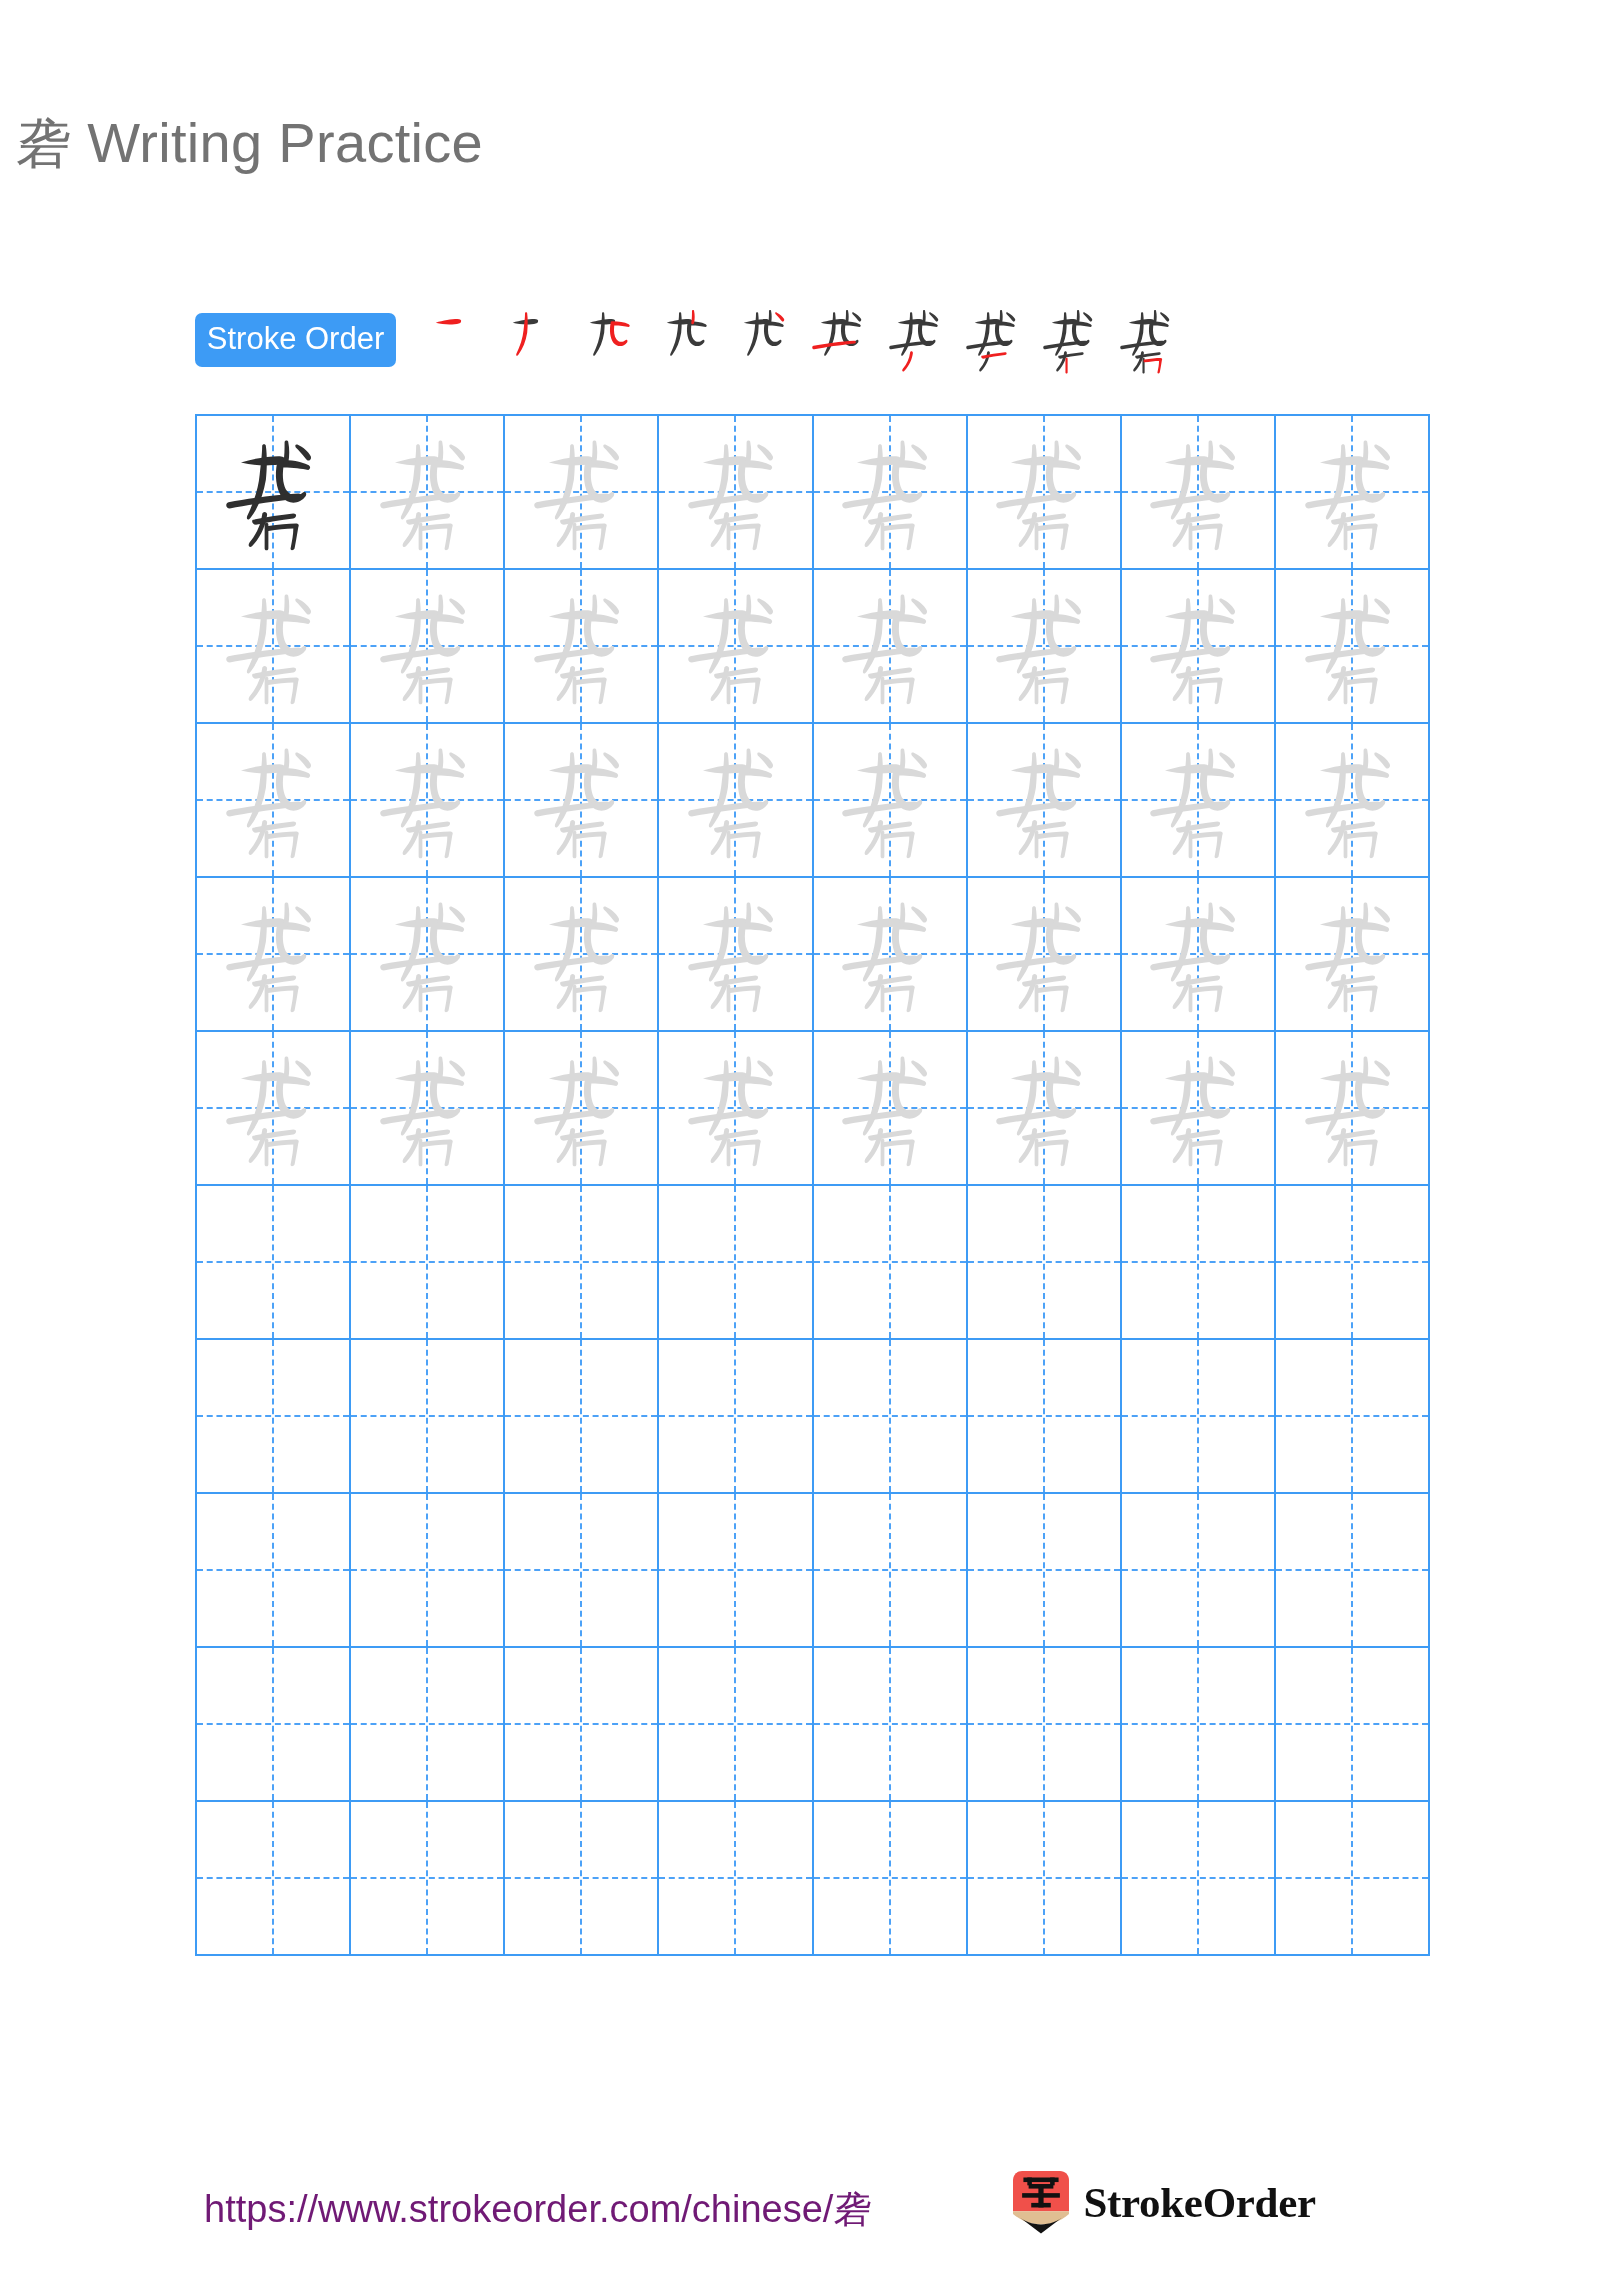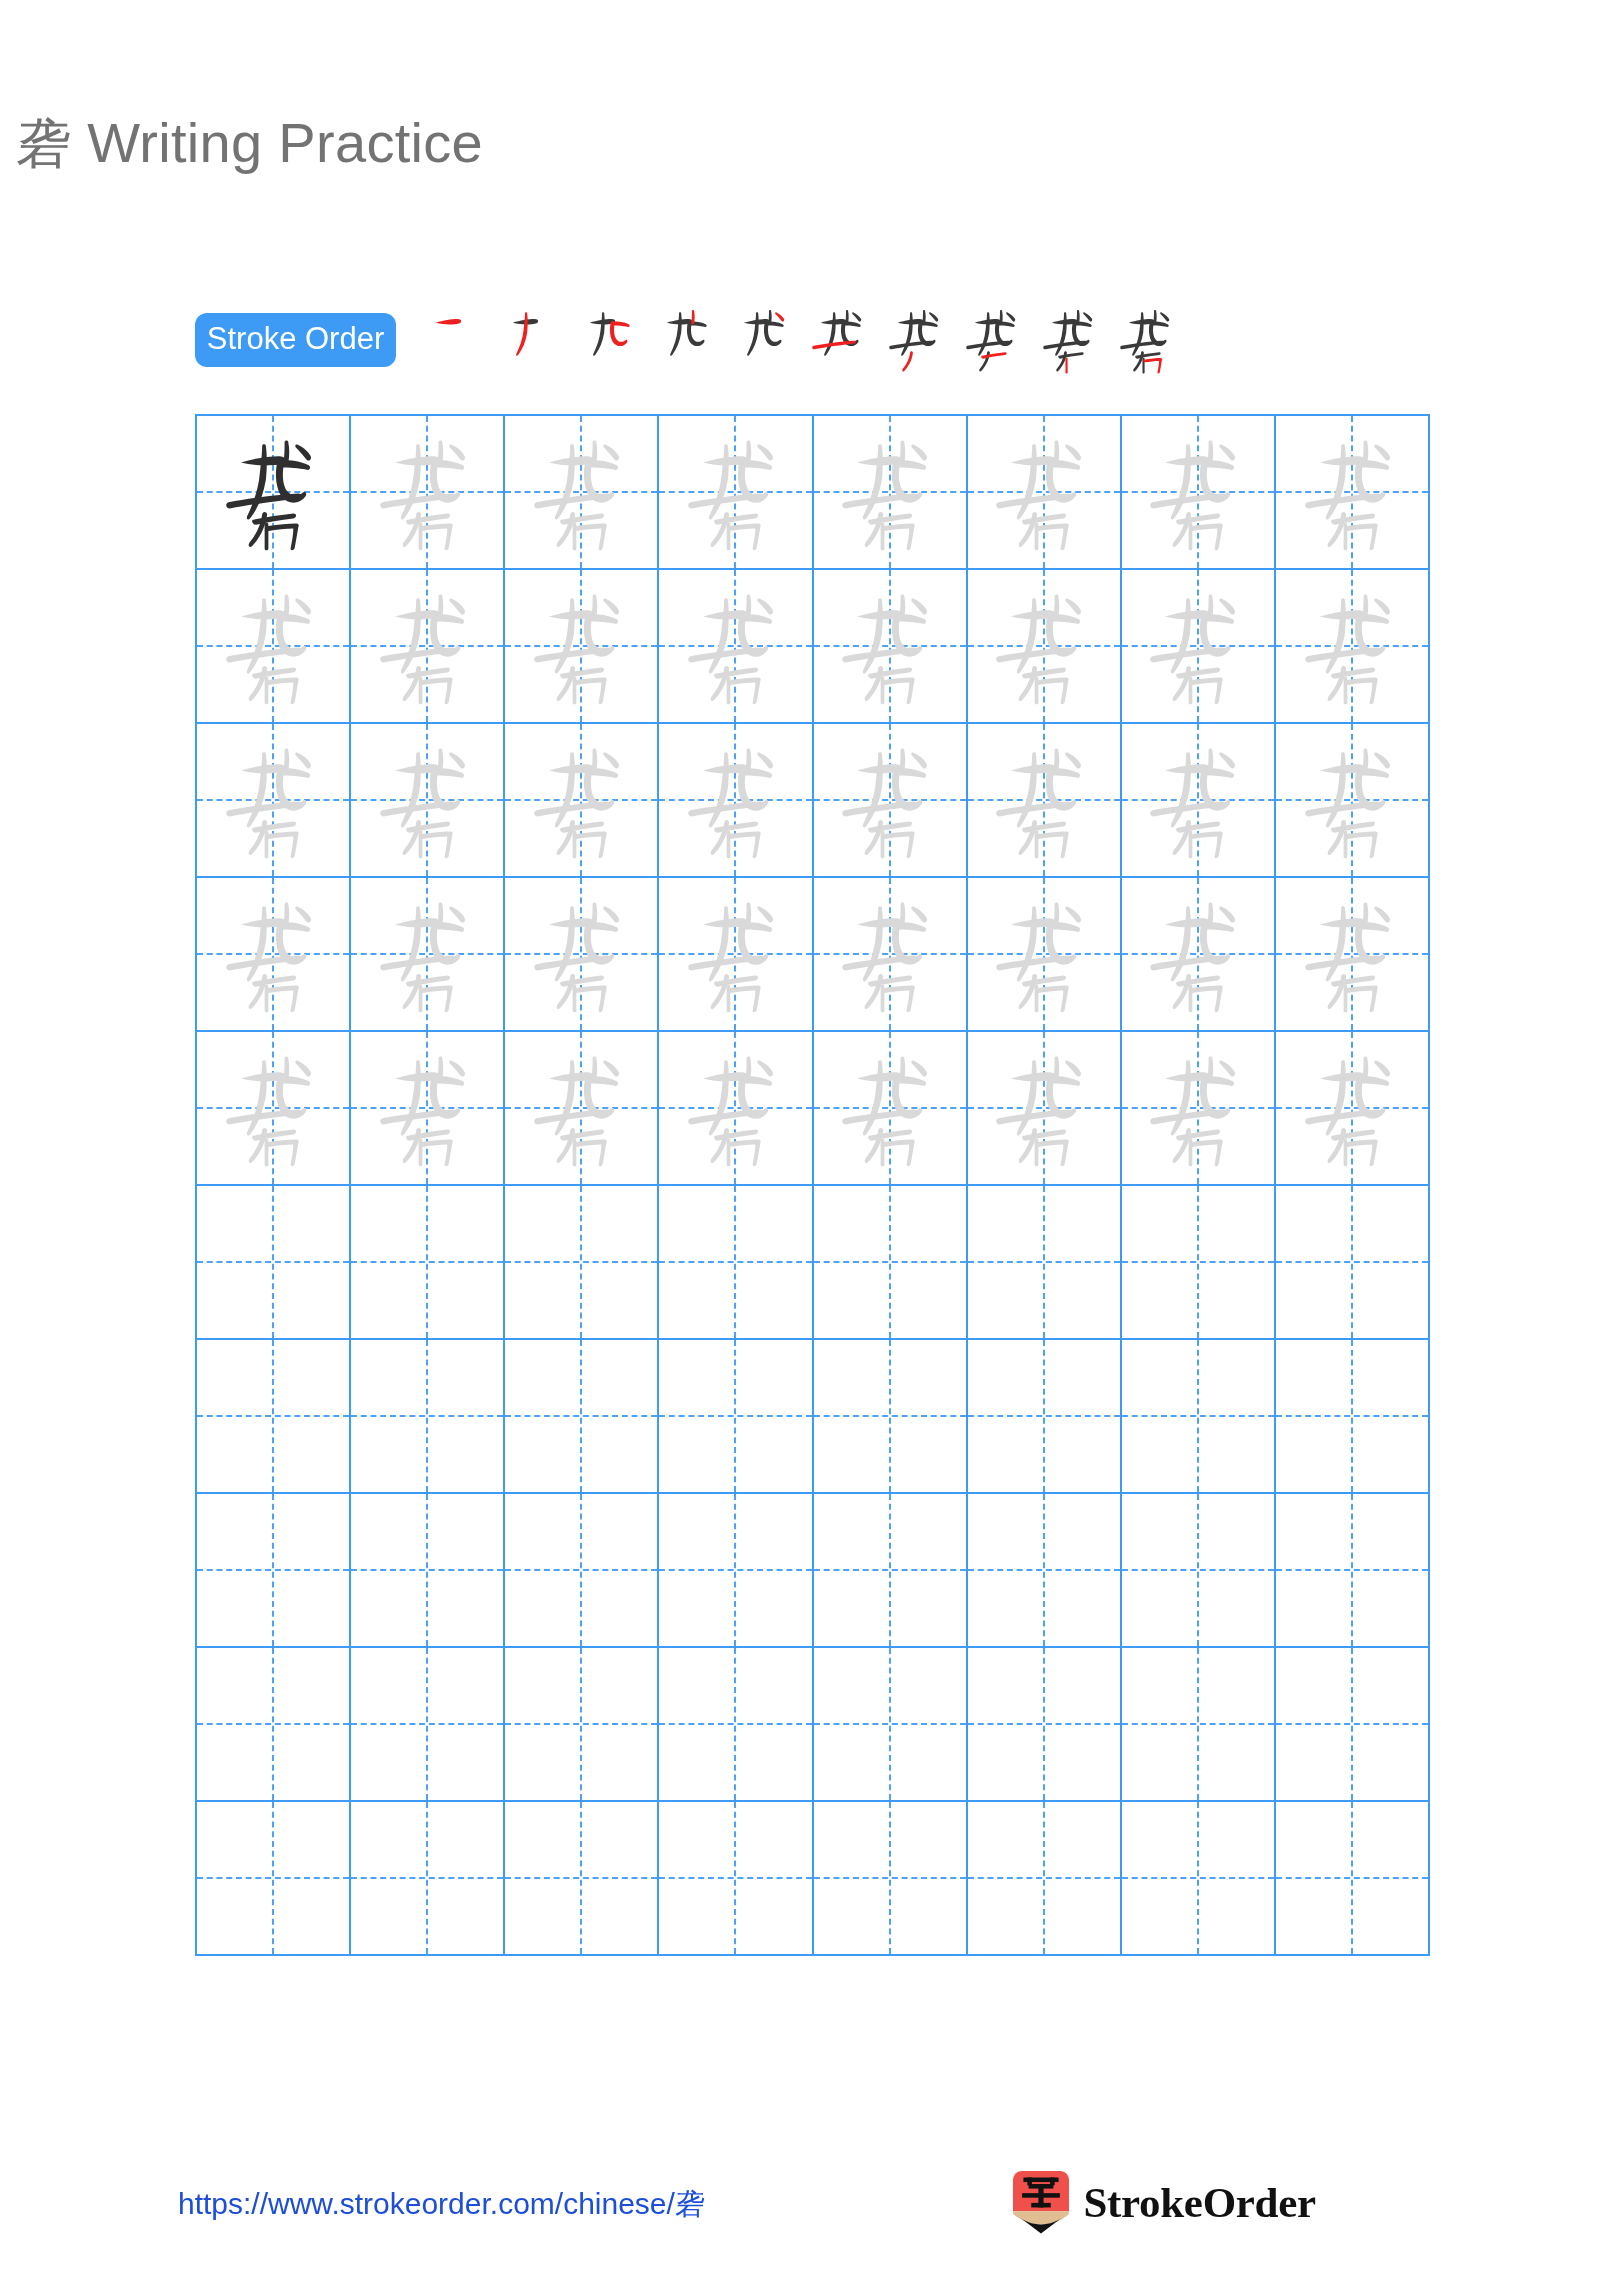--- a/index.html
+++ b/index.html
@@ -38,21 +38,21 @@
     left: 195px;
     top: 304px;
     width: 1243px;
     height: 72px;
     display: flex;
     align-items: center;
   }
   .stroke-order-badge {
     background: #3d9bf5;
     color: #ffffff;
-    border-radius: 12px;
+    border-radius: 7px;
     font-size: 31px;
     line-height: 1;
     padding: 9.8px 11.8px 12.4px 11.8px;
     white-space: nowrap;
     flex: 0 0 auto;
   }
   .stroke-list {
     display: flex;
     align-items: flex-start;
     flex: 0 0 auto;
@@ -127,24 +127,24 @@
   }
   .cell-char svg {
     width: 82%;
     height: 82%;
     display: block;
   }
 
   
   .footer-url {
     position: absolute;
-    left: 178px;
+    left: 204px;
     top: 2184px;
-    color: #1d4ed8;
-    font-size: 30px;
+    color: #701a75;
+    font-size: 38px;
     white-space: nowrap;
     text-decoration: none;
   }
   .footer-brand {
     position: absolute;
     left: 1013px;
     top: 2170px;
     display: flex;
     align-items: center;
     height: 65px;

